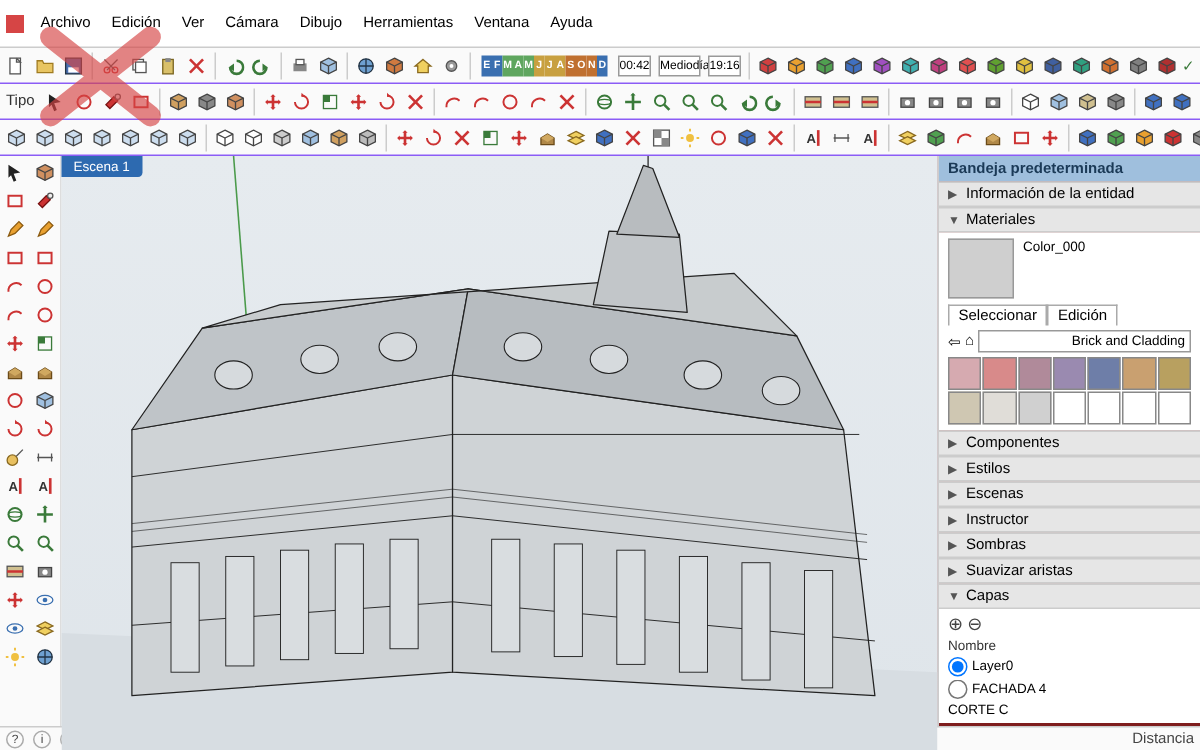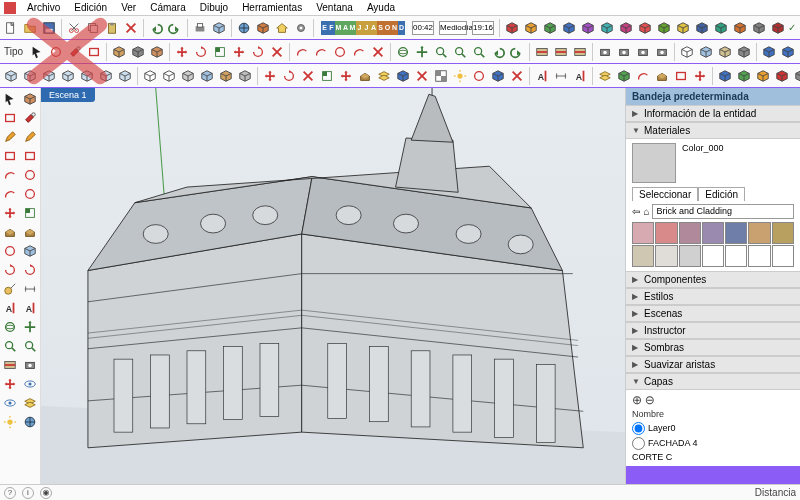--- a/index.html
+++ b/index.html
@@ -1,19 +1,19 @@
 <!DOCTYPE html>
 <html><head>
 <meta charset="utf-8">
 <style>
 * { margin: 0; padding: 0; box-sizing: border-box; font-family: "Segoe UI", Tahoma, sans-serif; font-size: 10px; }
 body { width: 800px; height: 500px; background: #f0f0f0; display: flex; flex-direction: column; overflow: hidden; }
 
 
-.menubar { height: 16px; background: #fff; display: flex; align-items: center; padding: 0 4px; border-bottom: 1px solid #ccc; }
+.menubar { height: 32px; background: #fff; display: flex; align-items: center; padding: 0 4px; border-bottom: 1px solid #ccc; }
 .menubar span { padding: 2px 7px; cursor: default; }
 .app-icon { width: 12px; height: 12px; background: #d64545; margin-right: 4px; }
 
 
 .toolrow { height: 24px; background: #fafafa; border-bottom: 1px solid #8b5cf6; display: flex; align-items: center; padding: 0 2px; gap: 1px; overflow: hidden; white-space: nowrap; }
 .toolrow .sep { width: 1px; height: 18px; background: #ccc; margin: 0 2px; flex: 0 0 1px; }
 .tb { width: 18px; height: 18px; border: 1px solid transparent; display: inline-flex; align-items: center; justify-content: center; flex: 0 0 18px; }
 .tb svg { width: 14px; height: 14px; }
 .tipo-label { padding: 0 4px 0 2px; color: #333; }
 .timestrip { display: flex; gap: 0; margin: 0 4px; }
@@ -28,31 +28,31 @@
 .leftbars { display: flex; background: #fafafa; border-right: 1px solid #ddd; }
 .leftcol { width: 20px; display: flex; flex-direction: column; gap: 1px; padding: 2px 1px; }
 .leftcol .tb { width: 18px; height: 18px; }
 
 
 .viewport { flex: 1; position: relative; background: linear-gradient(#e6ebef 0%, #dfe5ea 100%); }
 .scene-tab { position: absolute; top: 0; left: 0; background: #2d6ab0; color: #fff; padding: 2px 8px; font-size: 9px; border-radius: 0 0 3px 0; }
 .viewport svg { position: absolute; inset: 0; }
 
 
-.tray { width: 175px; background: #8b5cf6; border-left: 1px solid #ccc; display: flex; flex-direction: column; overflow: hidden; }
+.tray { width: 175px; background: #7f1d1d; border-left: 1px solid #ccc; display: flex; flex-direction: column; overflow: hidden; }
 .tray-title { background: #9fbfdd; color: #1b3a57; font-weight: bold; padding: 3px 6px; font-size: 10px; }
 .panel-head { background: #e6e6e6; border-top: 1px solid #ccc; border-bottom: 1px solid #ccc; padding: 2px 6px; display: flex; align-items: center; gap: 4px; cursor: default; }
 .panel-head .arrow { font-size: 8px; color: #555; width: 8px; }
 .panel-body { padding: 4px 6px; background: #fff; }
 .swatch-big { width: 44px; height: 40px; background: #cfcfcf; border: 1px solid #999; float: left; margin-right: 6px; }
 .mat-name { font-size: 9px; }
 .mat-tabs { clear: both; display: flex; gap: 0; margin-top: 4px; font-size: 9px; }
 .mat-tabs span { border: 1px solid #aaa; border-bottom: none; padding: 1px 6px; background: #fff; }
 .mat-row { display: flex; align-items: center; gap: 3px; margin: 3px 0; }
-.mat-combo { flex: 1; height: 15px; border: 1px solid #999; background: #fff; padding: 0 3px; font-size: 9px; line-height: 13px; }
+.mat-combo { flex: 1; height: 15px; border: 1px solid #999; background: #fff; padding: 0 3px; font-size: 9px; line-height: 13px; text-align: right; }
 .swatch-grid { display: grid; grid-template-columns: repeat(7, 1fr); gap: 1px; margin-top: 3px; }
 .swatch-grid div { height: 22px; border: 1px solid #888; }
 .layers-body { background: #fff; padding: 3px 6px; }
 .layers-body .plus { font-size: 12px; color: #444; }
 .layers-body label { display: block; font-size: 9px; padding: 1px 0; }
 .layers-body input[type=radio] { margin-right: 3px; vertical-align: middle; }
 .hdr { font-size: 9px; color: #333; margin: 2px 0; }
 
 
 .status { height: 16px; background: #fafafa; border-top: 1px solid #ccc; display: flex; align-items: center; padding: 0 4px; gap: 6px; font-size: 9px; color: #444; }

